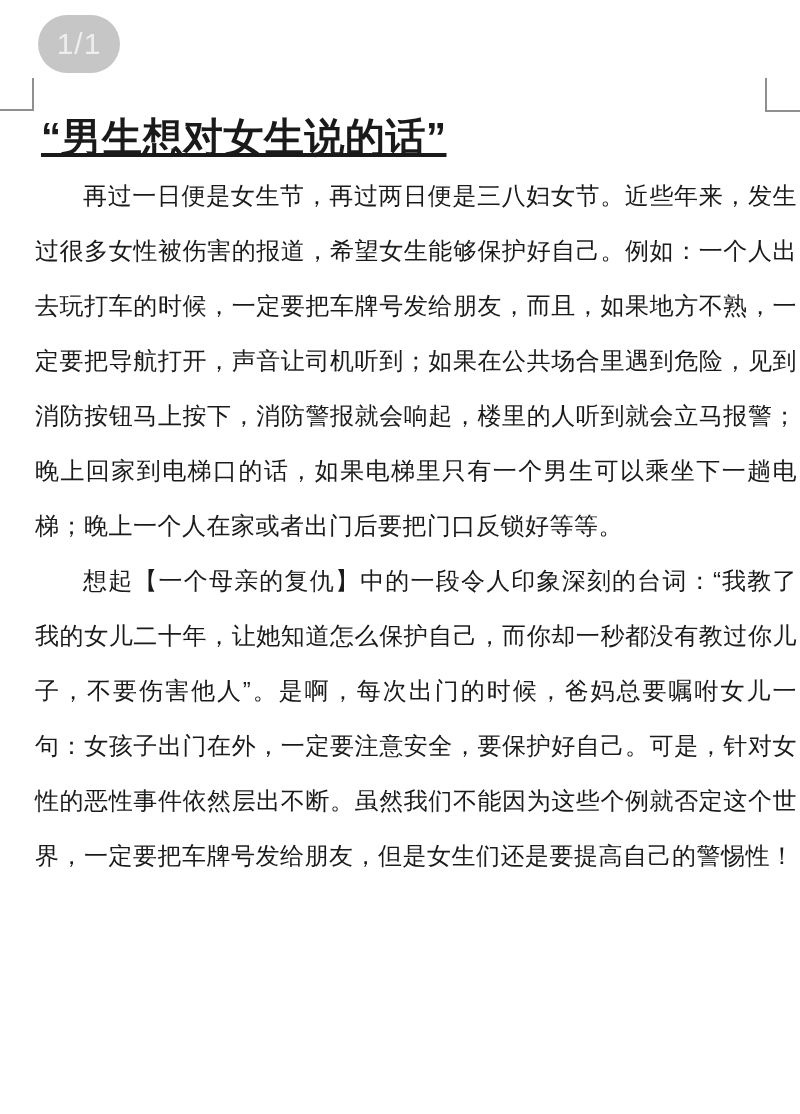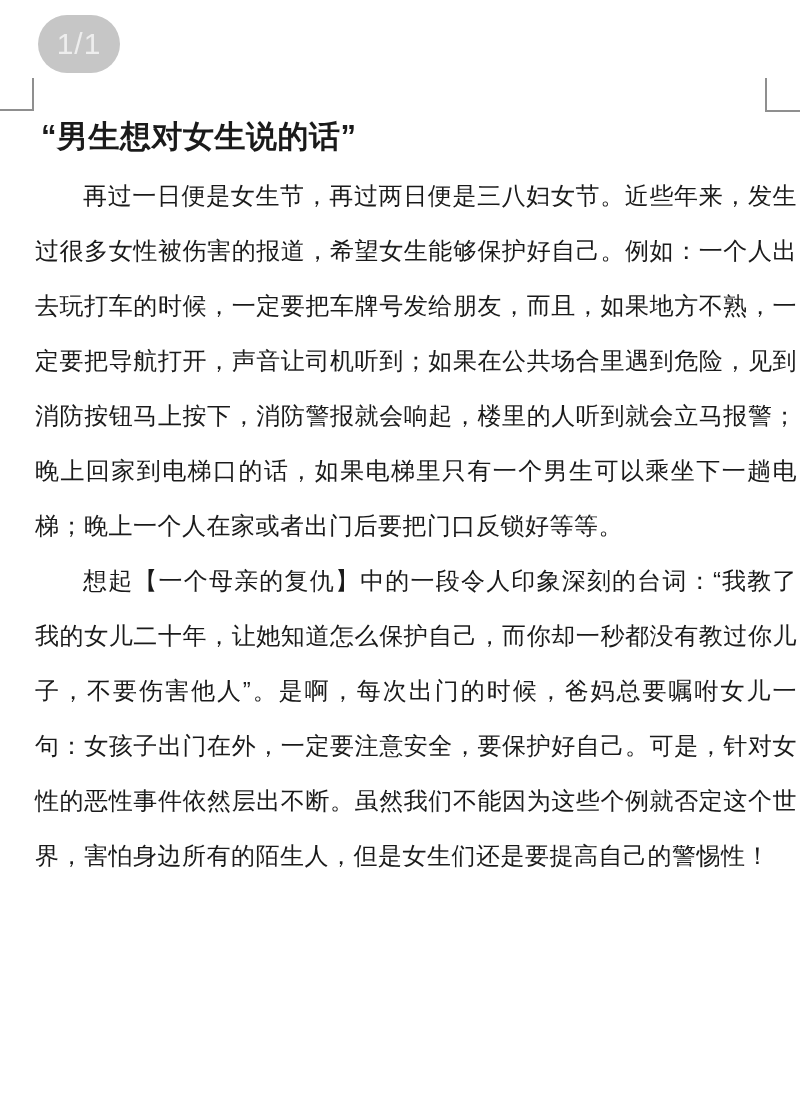--- a/index.html
+++ b/index.html
@@ -52,25 +52,26 @@
   }
   .doc {
     position: absolute;
     left: 35px;
     top: 106px;
     width: 762px;
     color: #1a1a1a;
   }
   .doc-title {
     margin: 0 0 0 6px;
-    font-size: 31px;
+    font-size: 40px;
     font-weight: bold;
     line-height: 62px;
     letter-spacing: 0.5px;
     white-space: nowrap;
+    text-decoration: underline;
   }
   .doc-para {
     margin: 0;
     font-size: 24px;
     line-height: 55px;
     letter-spacing: 0.5px;
     text-align: justify;
     text-indent: 2em;
   }
 </style>
@@ -81,16 +82,16 @@
 
   <div class="page-badge">1/1</div>
 
   <div class="corner-mark-left"></div>
 
   <div class="corner-mark-right"></div>
 
   <div class="doc">
     <h1 class="doc-title">“男生想对女生说的话”</h1>
     <p class="doc-para">再过一日便是女生节，再过两日便是三八妇女节。近些年来，发生过很多女性被伤害的报道，希望女生能够保护好自己。例如：一个人出去玩打车的时候，一定要把车牌号发给朋友，而且，如果地方不熟，一定要把导航打开，声音让司机听到；如果在公共场合里遇到危险，见到消防按钮马上按下，消防警报就会响起，楼里的人听到就会立马报警；晚上回家到电梯口的话，如果电梯里只有一个男生可以乘坐下一趟电梯；晚上一个人在家或者出门后要把门口反锁好等等。</p>
-    <p class="doc-para">想起【一个母亲的复仇】中的一段令人印象深刻的台词：“我教了我的女儿二十年，让她知道怎么保护自己，而你却一秒都没有教过你儿子，不要伤害他人”。是啊，每次出门的时候，爸妈总要嘱咐女儿一句：女孩子出门在外，一定要注意安全，要保护好自己。可是，针对女性的恶性事件依然层出不断。虽然我们不能因为这些个例就否定这个世界，害怕身边所有的陌生人，但是女生们还是要提高自己的警惕性！</p>
+    <p class="doc-para">想起【一个母亲的复仇】中的一段令人印象深刻的台词：“我教了我的女儿二十年，让她知道怎么保护自己，而你却一秒都没有教过你儿子，不要伤害他人”。是啊，每次出门的时候，爸妈总要嘱咐女儿一句：女孩子出门在外，一定要注意安全，要保护好自己。可是，针对女性的恶性事件依然层出不断。虽然我们不能因为这些个例就否定这个世界，一定要把车牌号发给朋友，但是女生们还是要提高自己的警惕性！</p>
   </div>
 
 </div>
 
 </body></html>

